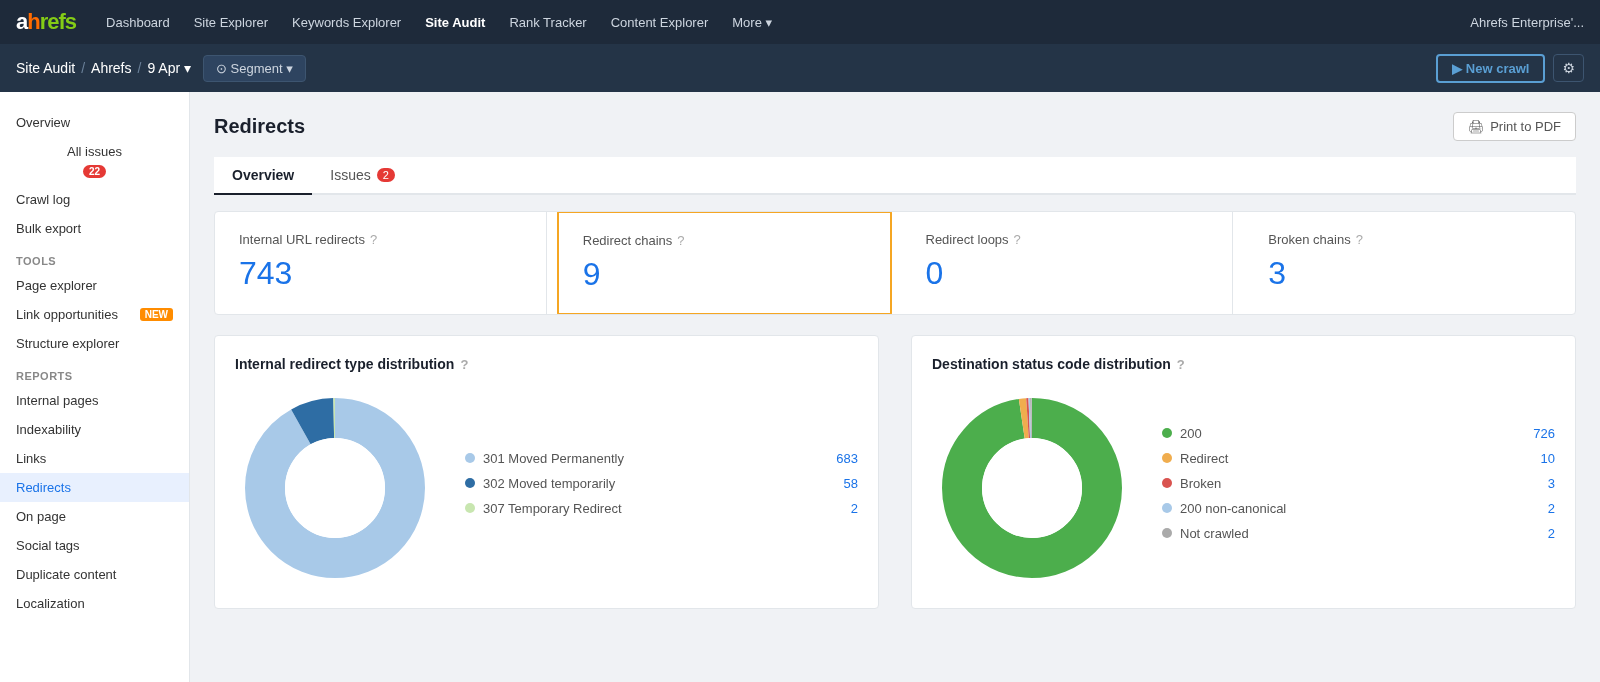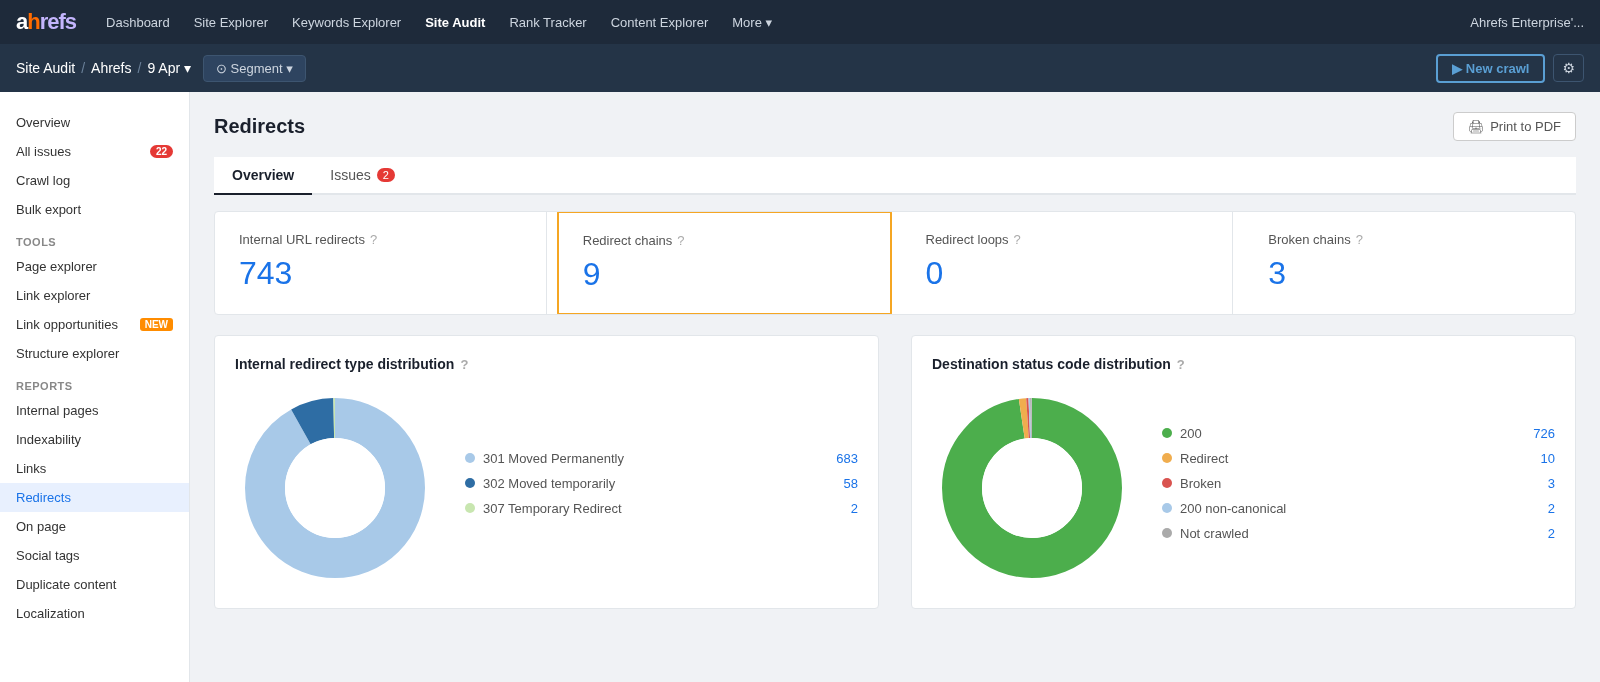--- a/index.html
+++ b/index.html
@@ -201,21 +201,21 @@
     .legend-item { display: flex; align-items: center; justify-content: space-between; margin-bottom: 10px; font-size: 13px; }
     .legend-dot { width: 10px; height: 10px; border-radius: 50%; margin-right: 8px; flex-shrink: 0; }
     .legend-label { display: flex; align-items: center; color: #555; flex: 1; }
     .legend-value { color: #1a73e8; font-weight: 500; min-width: 30px; text-align: right; }
   </style>
 </head>
 <body>
 
 <nav class="top-nav">
   <div class="logo">
-    <span>a</span><span style="color:#ff6b00;">h</span><span style="color:#c4b5fd;text-align:center;">refs</span>
+    <span>a</span><span style="color:#ff6b00;">h</span><span style="color:#84cc16;text-align:center;">refs</span>
   </div>
   <div class="nav-links">
     <a class="nav-link">Dashboard</a>
     <a class="nav-link">Site Explorer</a>
     <a class="nav-link">Keywords Explorer</a>
     <a class="nav-link active">Site Audit</a>
     <a class="nav-link">Rank Tracker</a>
     <a class="nav-link">Content Explorer</a>
     <a class="nav-link">More ▾</a>
   </div>
@@ -236,30 +236,29 @@
   <div class="sub-header-right">
     <button class="new-crawl-btn">▶  New crawl</button>
     <button class="gear-btn">⚙</button>
   </div>
 </div>
 
 <div class="app-body">
 
   <aside class="sidebar">
     <div class="sidebar-item">Overview</div>
-    <div class="sidebar-item" style="justify-content: space-between;">
+    <div class="sidebar-item" style="justify-content: space-between; flex-direction: column;">
       <span>All issues</span>
       <span class="badge-red">22</span>
     </div>
     <div class="sidebar-item">Crawl log</div>
     <div class="sidebar-item">Bulk export</div>
 
     <div class="sidebar-section-title">Tools</div>
     <div class="sidebar-item">Page explorer</div>
-    <div class="sidebar-item">Link explorer</div>
     <div class="sidebar-item" style="justify-content: space-between;">
       <span>Link opportunities</span>
       <span class="badge-new">NEW</span>
     </div>
     <div class="sidebar-item">Structure explorer</div>
 
     <div class="sidebar-section-title">Reports</div>
     <div class="sidebar-item">Internal pages</div>
     <div class="sidebar-item">Indexability</div>
     <div class="sidebar-item">Links</div>

